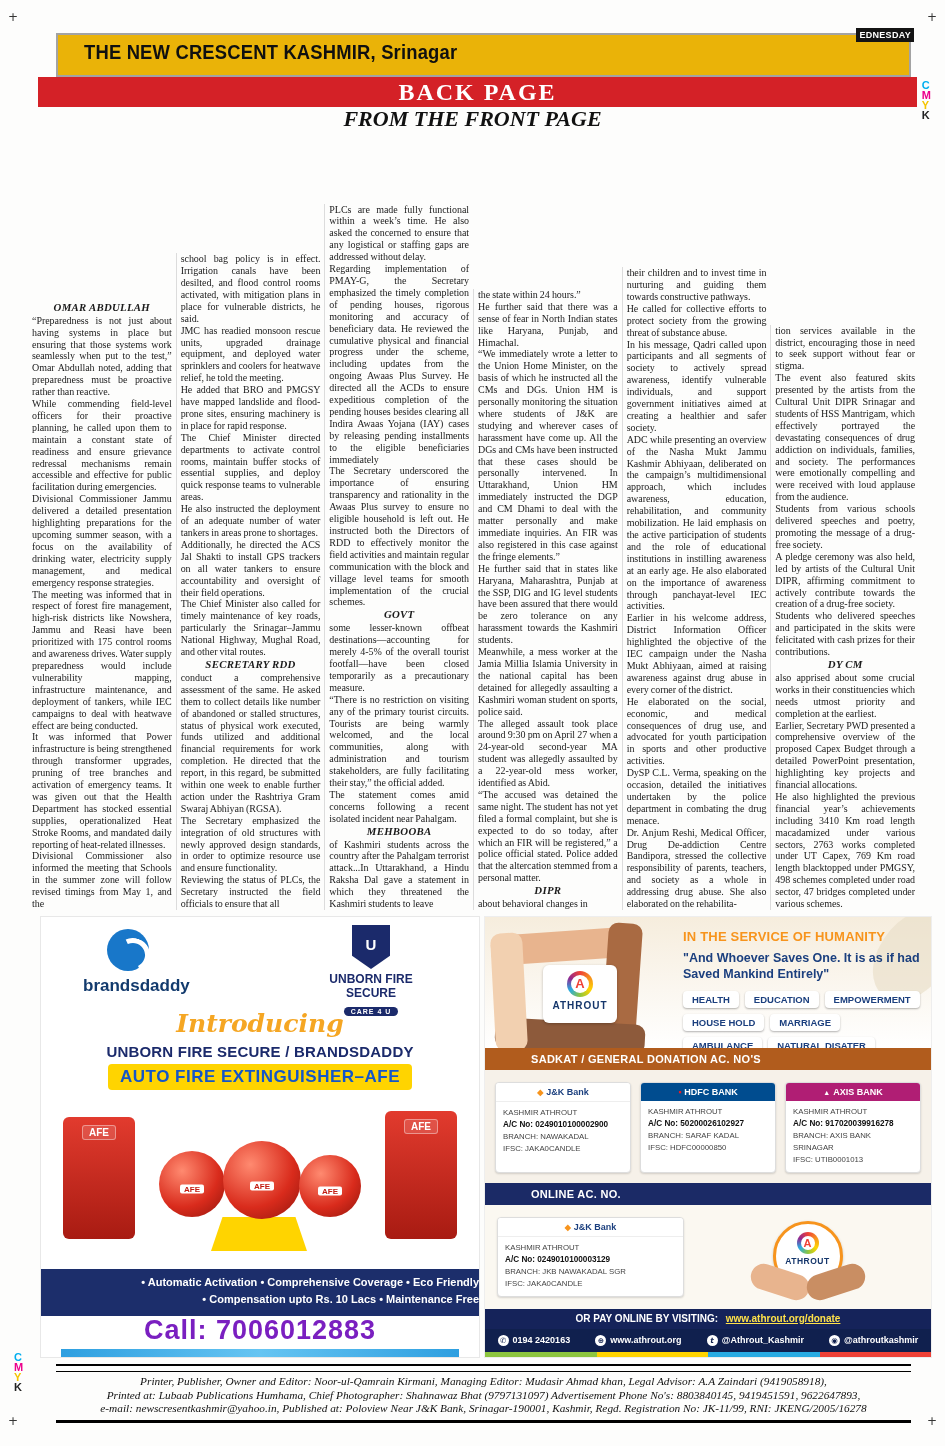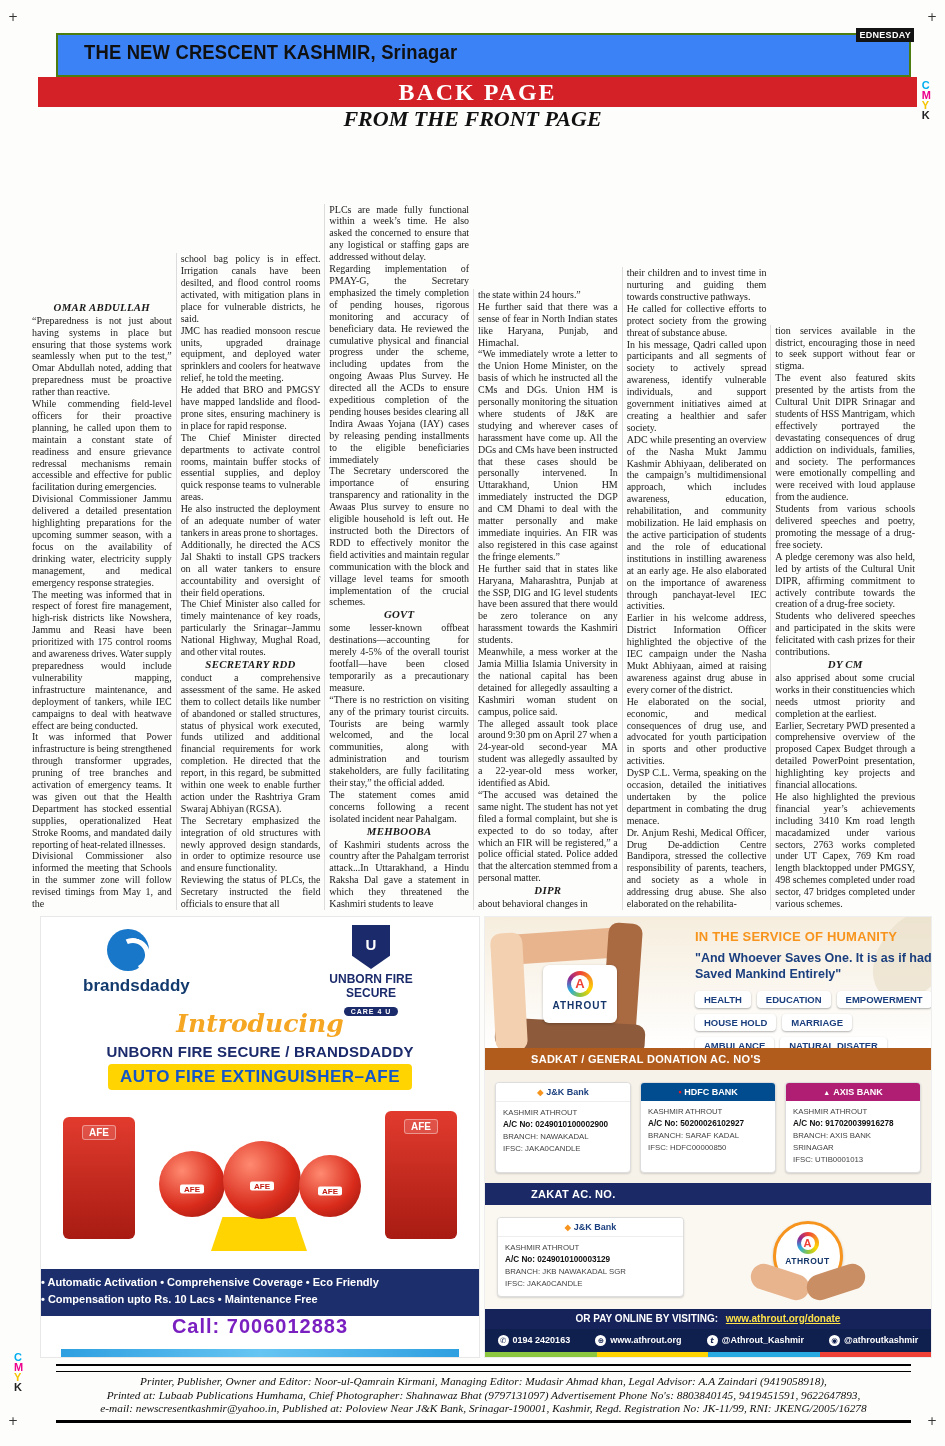--- a/index.html
+++ b/index.html
@@ -4,21 +4,21 @@
 <style>
   html,body{margin:0;padding:0;}
   body{width:945px;height:1446px;background:#fdfdfc;position:relative;overflow:hidden;
        font-family:"Liberation Serif",serif;color:#1b1b1b;}
   
   .crop{position:absolute;font:12px "DejaVu Sans",sans-serif;color:#333;}
   .cmyk{position:absolute;display:flex;flex-direction:column;font:bold 11px "Liberation Sans",sans-serif;line-height:10px;}
   .cmyk span{display:block;}
   .c{color:#00aeef}.m{color:#ec008c}.y{color:#f5c400}.k{color:#222}
   
-  .masthead{position:absolute;left:56px;right:34px;top:33px;height:40px;border:2px solid #4d7c0f;background:#3b82f6;}
+  .masthead{position:absolute;left:56px;right:34px;top:33px;height:40px;border:2px solid #a3a3a3;background:#eab308;}
   .mast-title{position:absolute;left:26px;top:6px;font-family:"Liberation Sans",sans-serif;font-weight:bold;
               font-size:20px;color:#101010;transform:scaleX(.92);transform-origin:left;letter-spacing:.2px;}
   .day-badge{position:absolute;right:31px;top:28px;background:#141414;color:#fff;
              font:bold 9px "Liberation Sans",sans-serif;padding:2px 3px;letter-spacing:.3px;}
   .backpage-bar{position:absolute;left:38px;right:28px;top:77px;height:30px;background:#d42127;
                 color:#fff;text-align:center;font-family:"Liberation Serif",serif;font-weight:bold;
                 font-size:24px;line-height:30px;letter-spacing:2px;}
   .frontpage-line{position:absolute;left:0;right:0;top:106px;text-align:center;
                   font-family:"Liberation Serif",serif;font-style:italic;font-weight:bold;font-size:22px;color:#111;}
   
@@ -56,43 +56,43 @@
   .fp-box{position:absolute;background:linear-gradient(#e23b2e,#a81b12);border-radius:6px;
           color:#fff;font-weight:bold;text-align:center;}
   .fp-box .lbl{display:inline-block;margin-top:8px;background:#ffffff22;border:1px solid #ffffff66;
                padding:1px 6px;border-radius:3px;font-size:10px;}
   .fp-ball{position:absolute;border-radius:50%;
            background:radial-gradient(circle at 35% 30%,#ff8a70,#d92b1c 58%,#8f150c);}
   .fp-ball .lbl{position:absolute;left:50%;top:58%;transform:translate(-50%,-50%);
                 background:#fff;color:#c21d12;font-weight:bold;font-size:8px;padding:0 4px;border-radius:2px;}
   .fp-stand{position:absolute;background:#ffd400;clip-path:polygon(12% 0,88% 0,100% 100%,0 100%);}
   .fire-feats{position:absolute;left:0;right:0;top:352px;height:42px;background:#1c2e6b;color:#fff;
-              text-align:left;font-weight:bold;font-size:11px;line-height:17px;padding-top:5px;}
+              text-align:right;font-weight:bold;font-size:11px;line-height:17px;padding-top:5px;}
   .fire-call{position:absolute;left:0;right:0;top:398px;text-align:center;color:#7a1fc0;
-             font-weight:bold;font-size:20px;letter-spacing:1px;}
+             font-weight:bold;font-size:27px;letter-spacing:1px;}
   .fire-bar{position:absolute;left:20px;right:20px;top:432px;height:8px;
             background:linear-gradient(90deg,#2e9fe0,#66c5f2,#2e9fe0);}
   
   .ad-athrout{flex:1;position:relative;background:#fdfbf6;border:1px solid #eee;display:flex;flex-direction:column;}
   .hero{height:142px;position:relative;background:linear-gradient(180deg,#f6eddd,#ffffff);overflow:hidden;}
   .leaf{position:absolute;right:-18px;top:-12px;width:70px;height:100px;background:#eadfca;
         border-radius:60% 40% 60% 40%;transform:rotate(25deg);opacity:.7;}
   .arm{position:absolute;border-radius:10px;}
   .a1{left:6px;top:14px;width:150px;height:30px;background:#e8b48e;transform:rotate(-4deg);}
   .a2{left:120px;top:6px;width:34px;height:120px;background:#a96a42;transform:rotate(4deg);}
   .a3{left:10px;top:104px;width:150px;height:30px;background:#8d5a3b;transform:rotate(3deg);}
   .a4{left:8px;top:16px;width:32px;height:118px;background:#f2d0b0;transform:rotate(-3deg);}
   .ath-logo-box{position:absolute;left:58px;top:48px;width:74px;height:58px;background:#fff;border-radius:6px;
                 box-shadow:0 1px 3px rgba(0,0,0,.25);text-align:center;}
   .ath-ring{width:26px;height:26px;border-radius:50%;margin:6px auto 0;position:relative;
             background:conic-gradient(#ef4136,#f7941d,#ffd400,#8dc63f,#29abe2,#92278f,#ef4136);}
   .ath-ring::after{content:"A";position:absolute;left:4px;top:4px;right:4px;bottom:4px;border-radius:50%;
                    background:#fff;color:#ef4136;font-weight:bold;font-size:13px;line-height:18px;}
   .ath-logo-name{color:#15366b;font-weight:bold;font-size:10px;letter-spacing:1px;margin-top:3px;}
-  .hero-right{position:absolute;left:198px;top:12px;width:240px;margin-left:12px;}
+  .hero-right{position:absolute;left:198px;top:12px;width:240px;}
   .ath-header{color:#f7941d;font-weight:bold;font-size:13px;letter-spacing:.2px;}
   .ath-quote{color:#1b3f7e;font-weight:bold;font-size:12.5px;line-height:16px;margin-top:6px;}
   .chips{margin-top:9px;display:flex;flex-wrap:wrap;gap:6px;}
   .chip{background:#fff;border-radius:4px;box-shadow:0 1px 2px rgba(0,0,0,.3);
         padding:3px 9px;font-weight:bold;font-size:9.5px;color:#1b3f7e;white-space:nowrap;}
   .bar{height:22px;color:#fff;font-weight:bold;font-size:11px;line-height:22px;padding-left:46px;letter-spacing:.3px;}
   .bar-sadkat{background:#b15c1d;}
   .bar-zakat{background:#1b2a66;}
   .banks{background:#f6f1e9;display:flex;gap:9px;padding:12px 10px 10px 10px;}
   .bank-card{flex:1;background:#fff;border:1px solid #ddd;border-radius:4px;overflow:hidden;
@@ -201,21 +201,21 @@
       <p class="p">The statement comes amid concerns following a recent isolated incident near Pahalgam.</p>
       <p class="h">MEHBOOBA</p>
       <p class="p">of Kashmiri students across the country after the Pahalgam terrorist attack...In Uttarakhand, a Hindu Raksha Dal gave a statement in which they threatened the Kashmiri students to leave</p>
     </div>
   <div class="col">
 
   <p class="p">the state within 24 hours.”</p>
       <p class="p">He further said that there was a sense of fear in North Indian states like Haryana, Punjab, and Himachal.</p>
       <p class="p">“We immediately wrote a letter to the Union Home Minister, on the basis of which he instructed all the CMs and DGs. Union HM is personally monitoring the situation where students of J&amp;K are studying and wherever cases of harassment have come up. All the DGs and CMs have been instructed that these cases should be personally intervened. In Uttarakhand, Union HM immediately instructed the DGP and CM Dhami to deal with the matter personally and make immediate inquiries. An FIR was also registered in this case against the fringe elements.”</p>
       <p class="p">He further said that in states like Haryana, Maharashtra, Punjab at the SSP, DIG and IG level students have been assured that there would be zero tolerance on any harassment towards the Kashmiri students.</p>
-      <p class="p">Meanwhile, a mess worker at the Jamia Millia Islamia University in the national capital has been detained for allegedly assaulting a Kashmiri woman student on campus, police said.</p>
+      <p class="p">Meanwhile, a mess worker at the Jamia Millia Islamia University in the national capital has been detained for allegedly assaulting a Kashmiri woman student on sports, police said.</p>
       <p class="p">The alleged assault took place around 9:30 pm on April 27 when a 24-year-old second-year MA student was allegedly assaulted by a 22-year-old mess worker, identified as Abid.</p>
       <p class="p">“The accused was detained the same night. The student has not yet filed a formal complaint, but she is expected to do so today, after which an FIR will be registered,” a police official stated. Police added that the altercation stemmed from a personal matter.</p>
       <p class="h">DIPR</p>
       <p class="p">about behavioral changes in</p>
     </div>
   <div class="col">
 
   <p class="p">their children and to invest time in nurturing and guiding them towards constructive pathways.</p>
       <p class="p">He called for collective efforts to protect society from the growing threat of substance abuse.</p>
       <p class="p">In his message, Qadri called upon participants and all segments of society to actively spread awareness, identify vulnerable individuals, and support government initiatives aimed at creating a healthier and safer society.</p>
@@ -334,21 +334,21 @@
         <div class="bank-card">
           <div class="bank-head axis">AXIS BANK</div>
           <div class="bank-body">
             <div>KASHMIR ATHROUT</div>
             <div class="ac">A/C No: 917020039916278</div>
             <div>BRANCH: AXIS BANK SRINAGAR</div>
             <div>IFSC: UTIB0001013</div>
           </div>
         </div>
       </div>
-    <div class="bar bar-zakat">ZAKAT AC. NO.</div>
+    <div class="bar bar-zakat">ONLINE AC. NO.</div>
     <div class="zakat-row">
       <div class="bank-card">
         <div class="bank-head jk">J&amp;K Bank</div>
         <div class="bank-body">
           <div>KASHMIR ATHROUT</div>
           <div class="ac">A/C No: 0249010100003129</div>
           <div>BRANCH: JKB NAWAKADAL SGR</div>
           <div>IFSC: JAKA0CANDLE</div>
         </div>
       </div>

